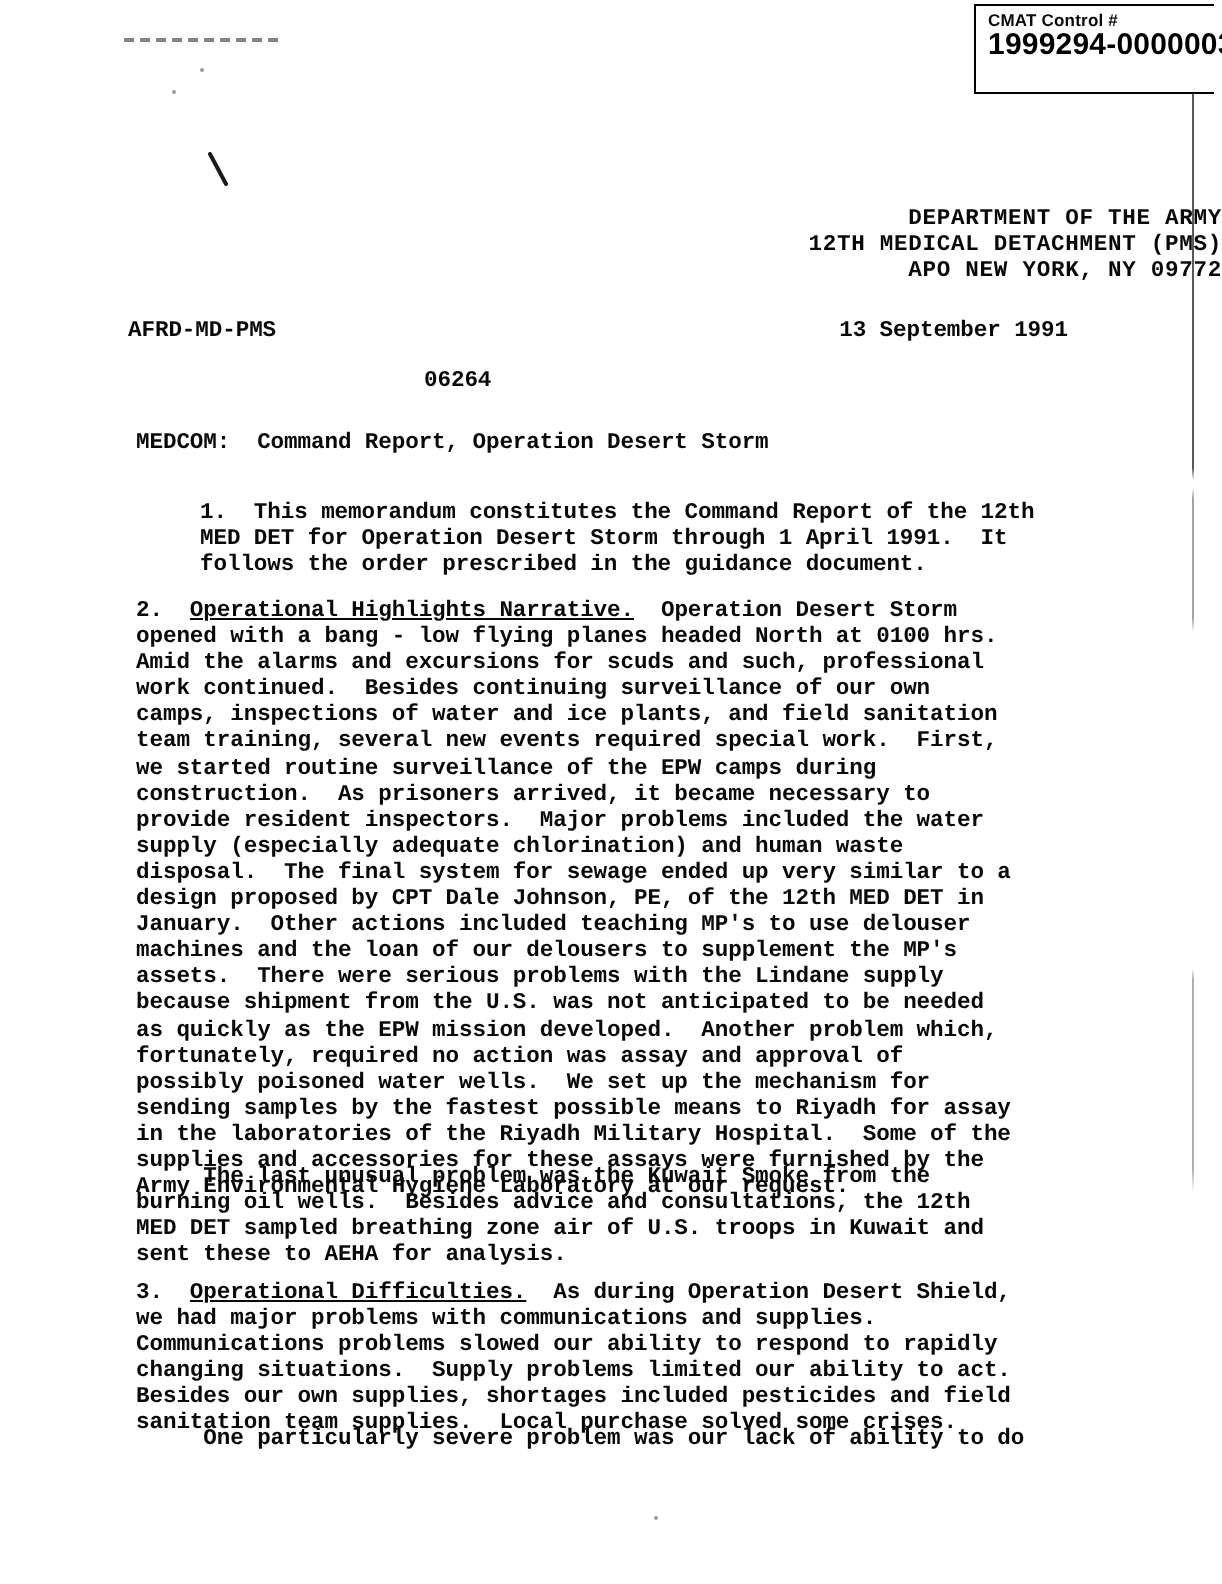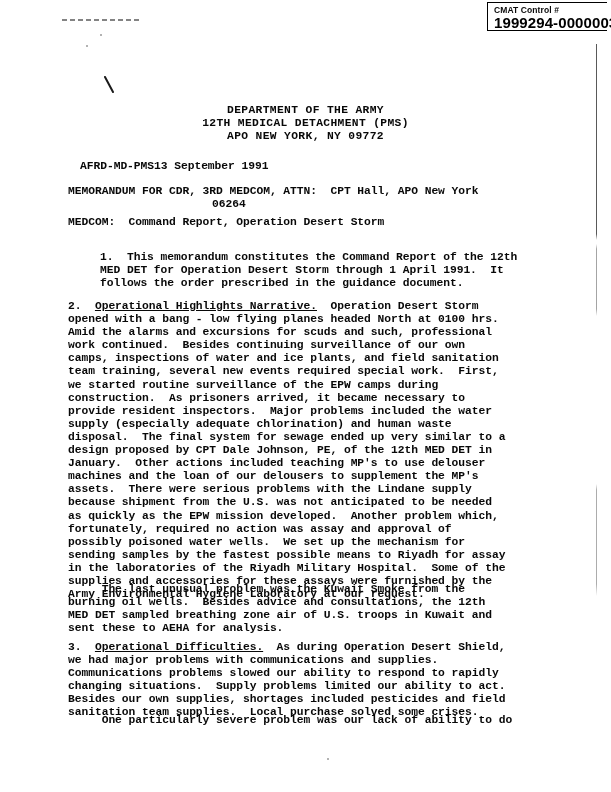--- a/index.html
+++ b/index.html
@@ -62,21 +62,21 @@
     height: 2px;
     border-radius: 50%;
   }
 
   
   .cmat-box {
     position: absolute;
     left: 487px;
     top: 2px;
     width: 120px;
-    padding: 2px 4px 0 6px;
+    padding: 2px 4px 16px 6px;
     border: 1px solid #000;
     border-right: none;
     box-sizing: border-box;
     background: #fff;
   }
   .cmat-label {
     font-size: 8.5px;
     font-weight: 700;
     letter-spacing: .1px;
     color: #0a0a0a;
@@ -108,29 +108,29 @@
     letter-spacing: -0.05px;
     white-space: pre-wrap;
   }
   .letterhead {
     position: absolute;
     left: 0;
     top: 104px;
     width: 611px;
     text-align: center;
   }
-  .letterhead .tw { letter-spacing: .35px; }
+  .letterhead .tw { letter-spacing: .35px; text-align: right; }
 
   .hdr-row {
     position: absolute;
-    left: 80px;
+    left: 64px;
     top: 160px;
     width: 470px;
     display: flex;
-    justify-content: flex-start;
+    justify-content: space-between;
     align-items: baseline;
   }
   .memo-line {
     position: absolute;
     left: 68px;
     top: 185px;
     width: 500px;
   }
   .memo-cont {
     padding-left: 144px;
@@ -185,21 +185,20 @@
       <div class="tw">12TH MEDICAL DETACHMENT (PMS)</div>
       <div class="tw">APO NEW YORK, NY 09772</div>
     </div>
 
     <div class="hdr-row">
       <div class="tw">AFRD-MD-PMS</div>
       <div class="tw">13 September 1991</div>
     </div>
 
     <div class="memo-line">
-      <div class="tw">MEMORANDUM FOR CDR, 3RD MEDCOM, ATTN:  CPT Hall, APO New York</div>
       <div class="tw memo-cont">06264</div>
     </div>
 
     <div class="subject-line">
       <div class="tw">MEDCOM:  Command Report, Operation Desert Storm</div>
     </div>
 
     <div class="para" id="p1">
       <div class="tw">1.  This memorandum constitutes the Command Report of the 12th
 MED DET for Operation Desert Storm through 1 April 1991.  It

